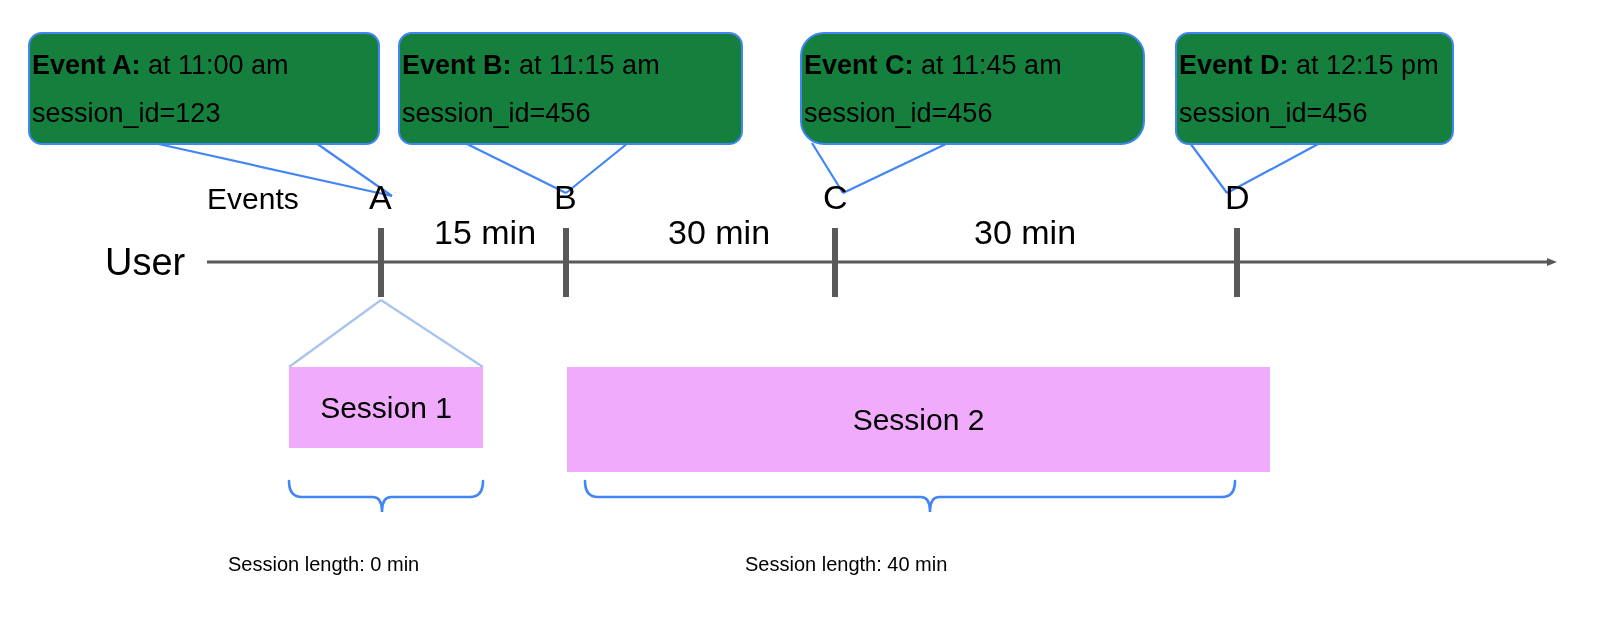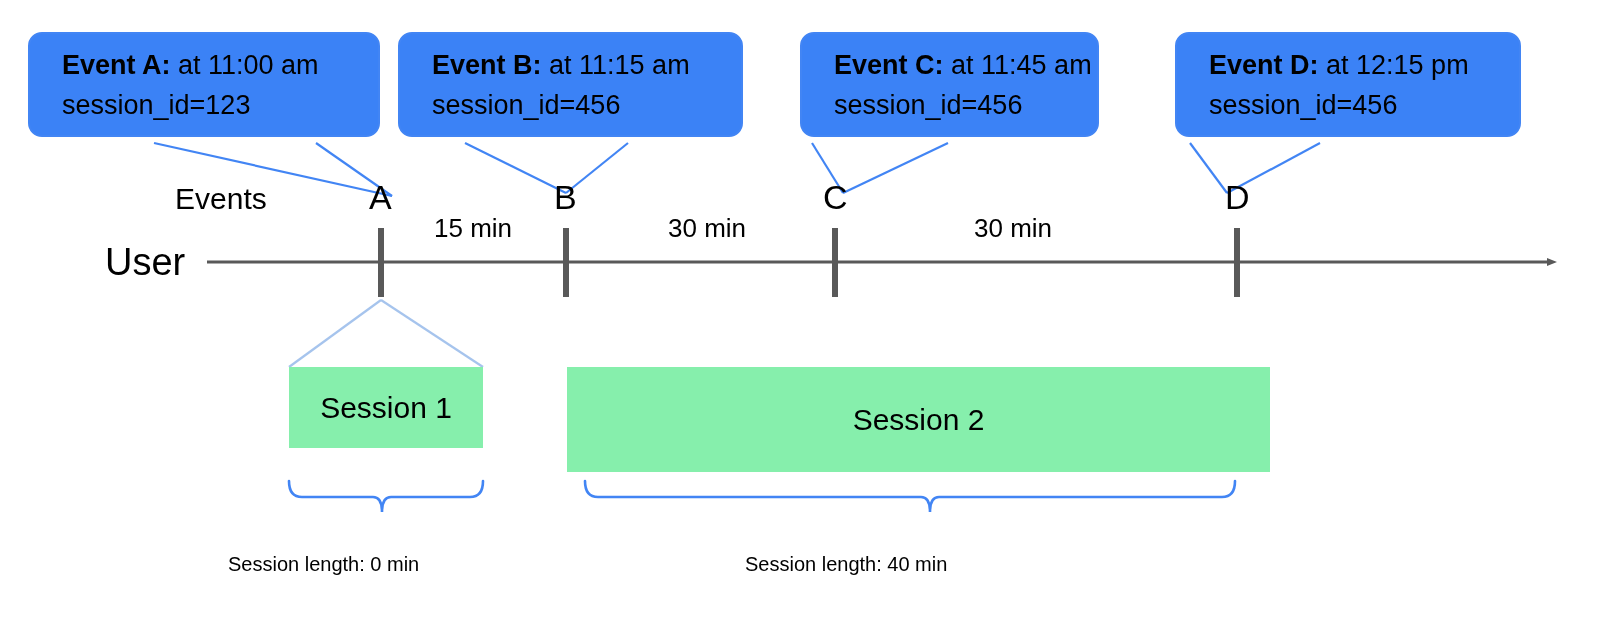--- a/index.html
+++ b/index.html
@@ -26,62 +26,63 @@
     height: 642px;
     pointer-events: none;
   }
 
   
   .callout {
     position: absolute;
     box-sizing: border-box;
     border: 2px solid #4285f4;
     border-radius: 14px;
-    background: #3b82f6;
-    padding: 14px 16px 12px 32px;
+    background: #15803d;
+    padding: 14px 16px 12px 2px;
     line-height: 1.32;
     font-size: 27px;
     color: #000000;
     white-space: nowrap;
   }
   .callout .ev-label {
     font-weight: bold;
   }
   .callout .ev-line2 {
     display: block;
-    margin-top: 4px;
+    margin-top: 12px;
   }
 
   
   .canvas-text {
     position: absolute;
     color: #000000;
     white-space: nowrap;
   }
   .lbl-user {
     font-size: 38px;
   }
   .lbl-events {
     font-size: 30px;
+    margin-left: 32px;
   }
   .lbl-tick {
     font-size: 34px;
   }
   .lbl-gap {
-    font-size: 26px;
+    font-size: 34px;
     text-align: center;
   }
   .lbl-sesslen {
     font-size: 20px;
   }
 
   
   .session-bar {
     position: absolute;
-    background: #86efac;
+    background: #f0abfc;
     display: flex;
     align-items: center;
     justify-content: center;
     font-size: 30px;
     color: #000000;
     white-space: nowrap;
   }
 </style>
 </head>
 <body>
@@ -137,26 +138,26 @@
   <div class="callout" style="left:28px; top:32px; width:352px;">
     <span class="ev-label">Event A:</span><span> at 11:00 am</span>
     <span class="ev-line2">session_id=123</span>
   </div>
 
   <div class="callout" style="left:398px; top:32px; width:345px;">
     <span class="ev-label">Event B:</span><span> at 11:15 am</span>
     <span class="ev-line2">session_id=456</span>
   </div>
 
-  <div class="callout" style="left:800px; top:32px; width:299px;">
+  <div class="callout" style="left:800px; top:32px; width:345px;border-radius:24px;">
     <span class="ev-label">Event C:</span><span> at 11:45 am</span>
     <span class="ev-line2">session_id=456</span>
   </div>
 
-  <div class="callout" style="left:1175px; top:32px; width:346px;">
+  <div class="callout" style="left:1175px; top:32px; width:279px;">
     <span class="ev-label">Event D:</span><span> at 12:15 pm</span>
     <span class="ev-line2">session_id=456</span>
   </div>
 
   <div class="canvas-text lbl-events" style="left:175px; top:182px;">Events</div>
 
   <div class="canvas-text lbl-user" style="left:105px; top:241px;">User</div>
 
   <div class="canvas-text lbl-tick" style="left:369px; top:178px;">A</div>
   <div class="canvas-text lbl-tick" style="left:554px; top:178px;">B</div>

